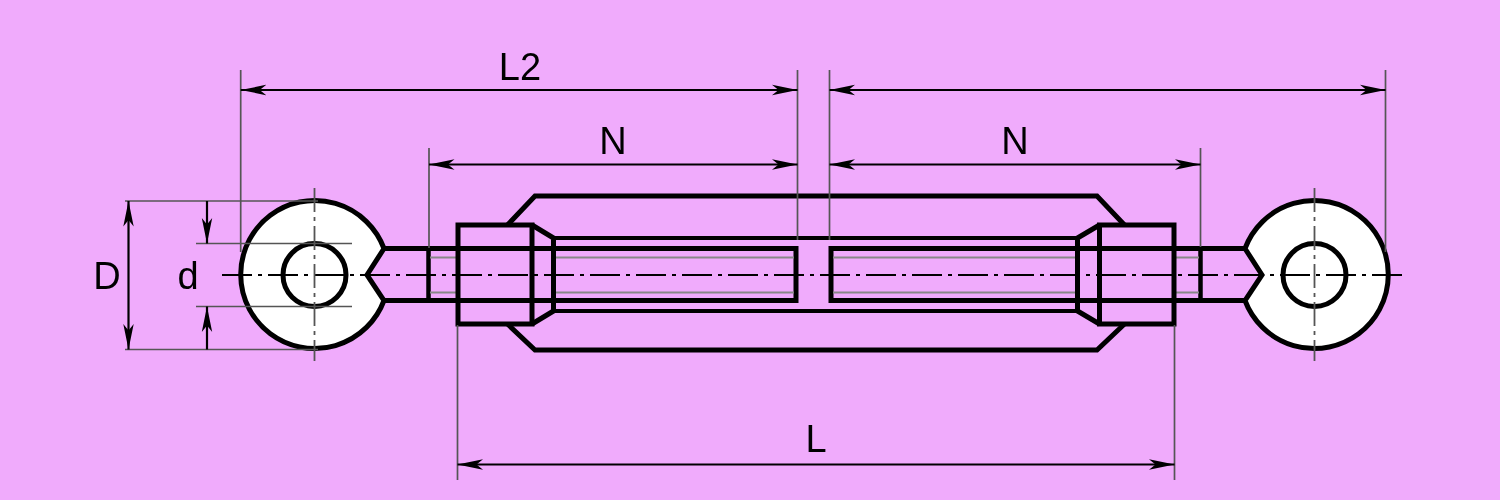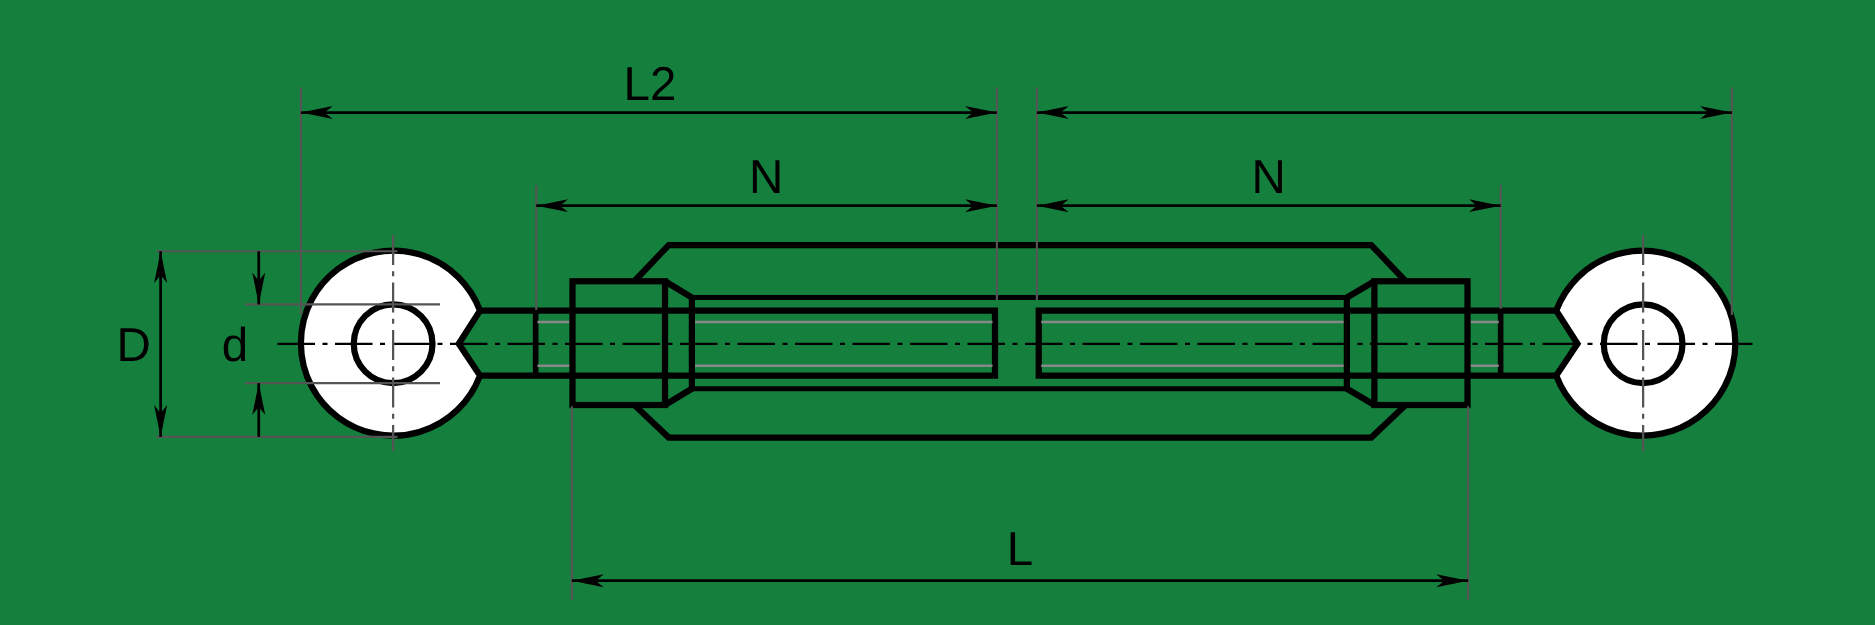--- a/index.html
+++ b/index.html
@@ -4,21 +4,21 @@
 <style>
   html, body {
     margin: 0;
     padding: 0;
     background: #ffffff;
   }
   #stage {
     position: relative;
     width: 1500px;
     height: 500px;
-    background: #15803d;
+    background: #f0abfc;
     overflow: hidden;
   }
   svg {
     display: block;
   }
   text.dim-label {
     font-family: "Liberation Sans", "DejaVu Sans", sans-serif;
     font-size: 38px;
     fill: #000000;
   }

